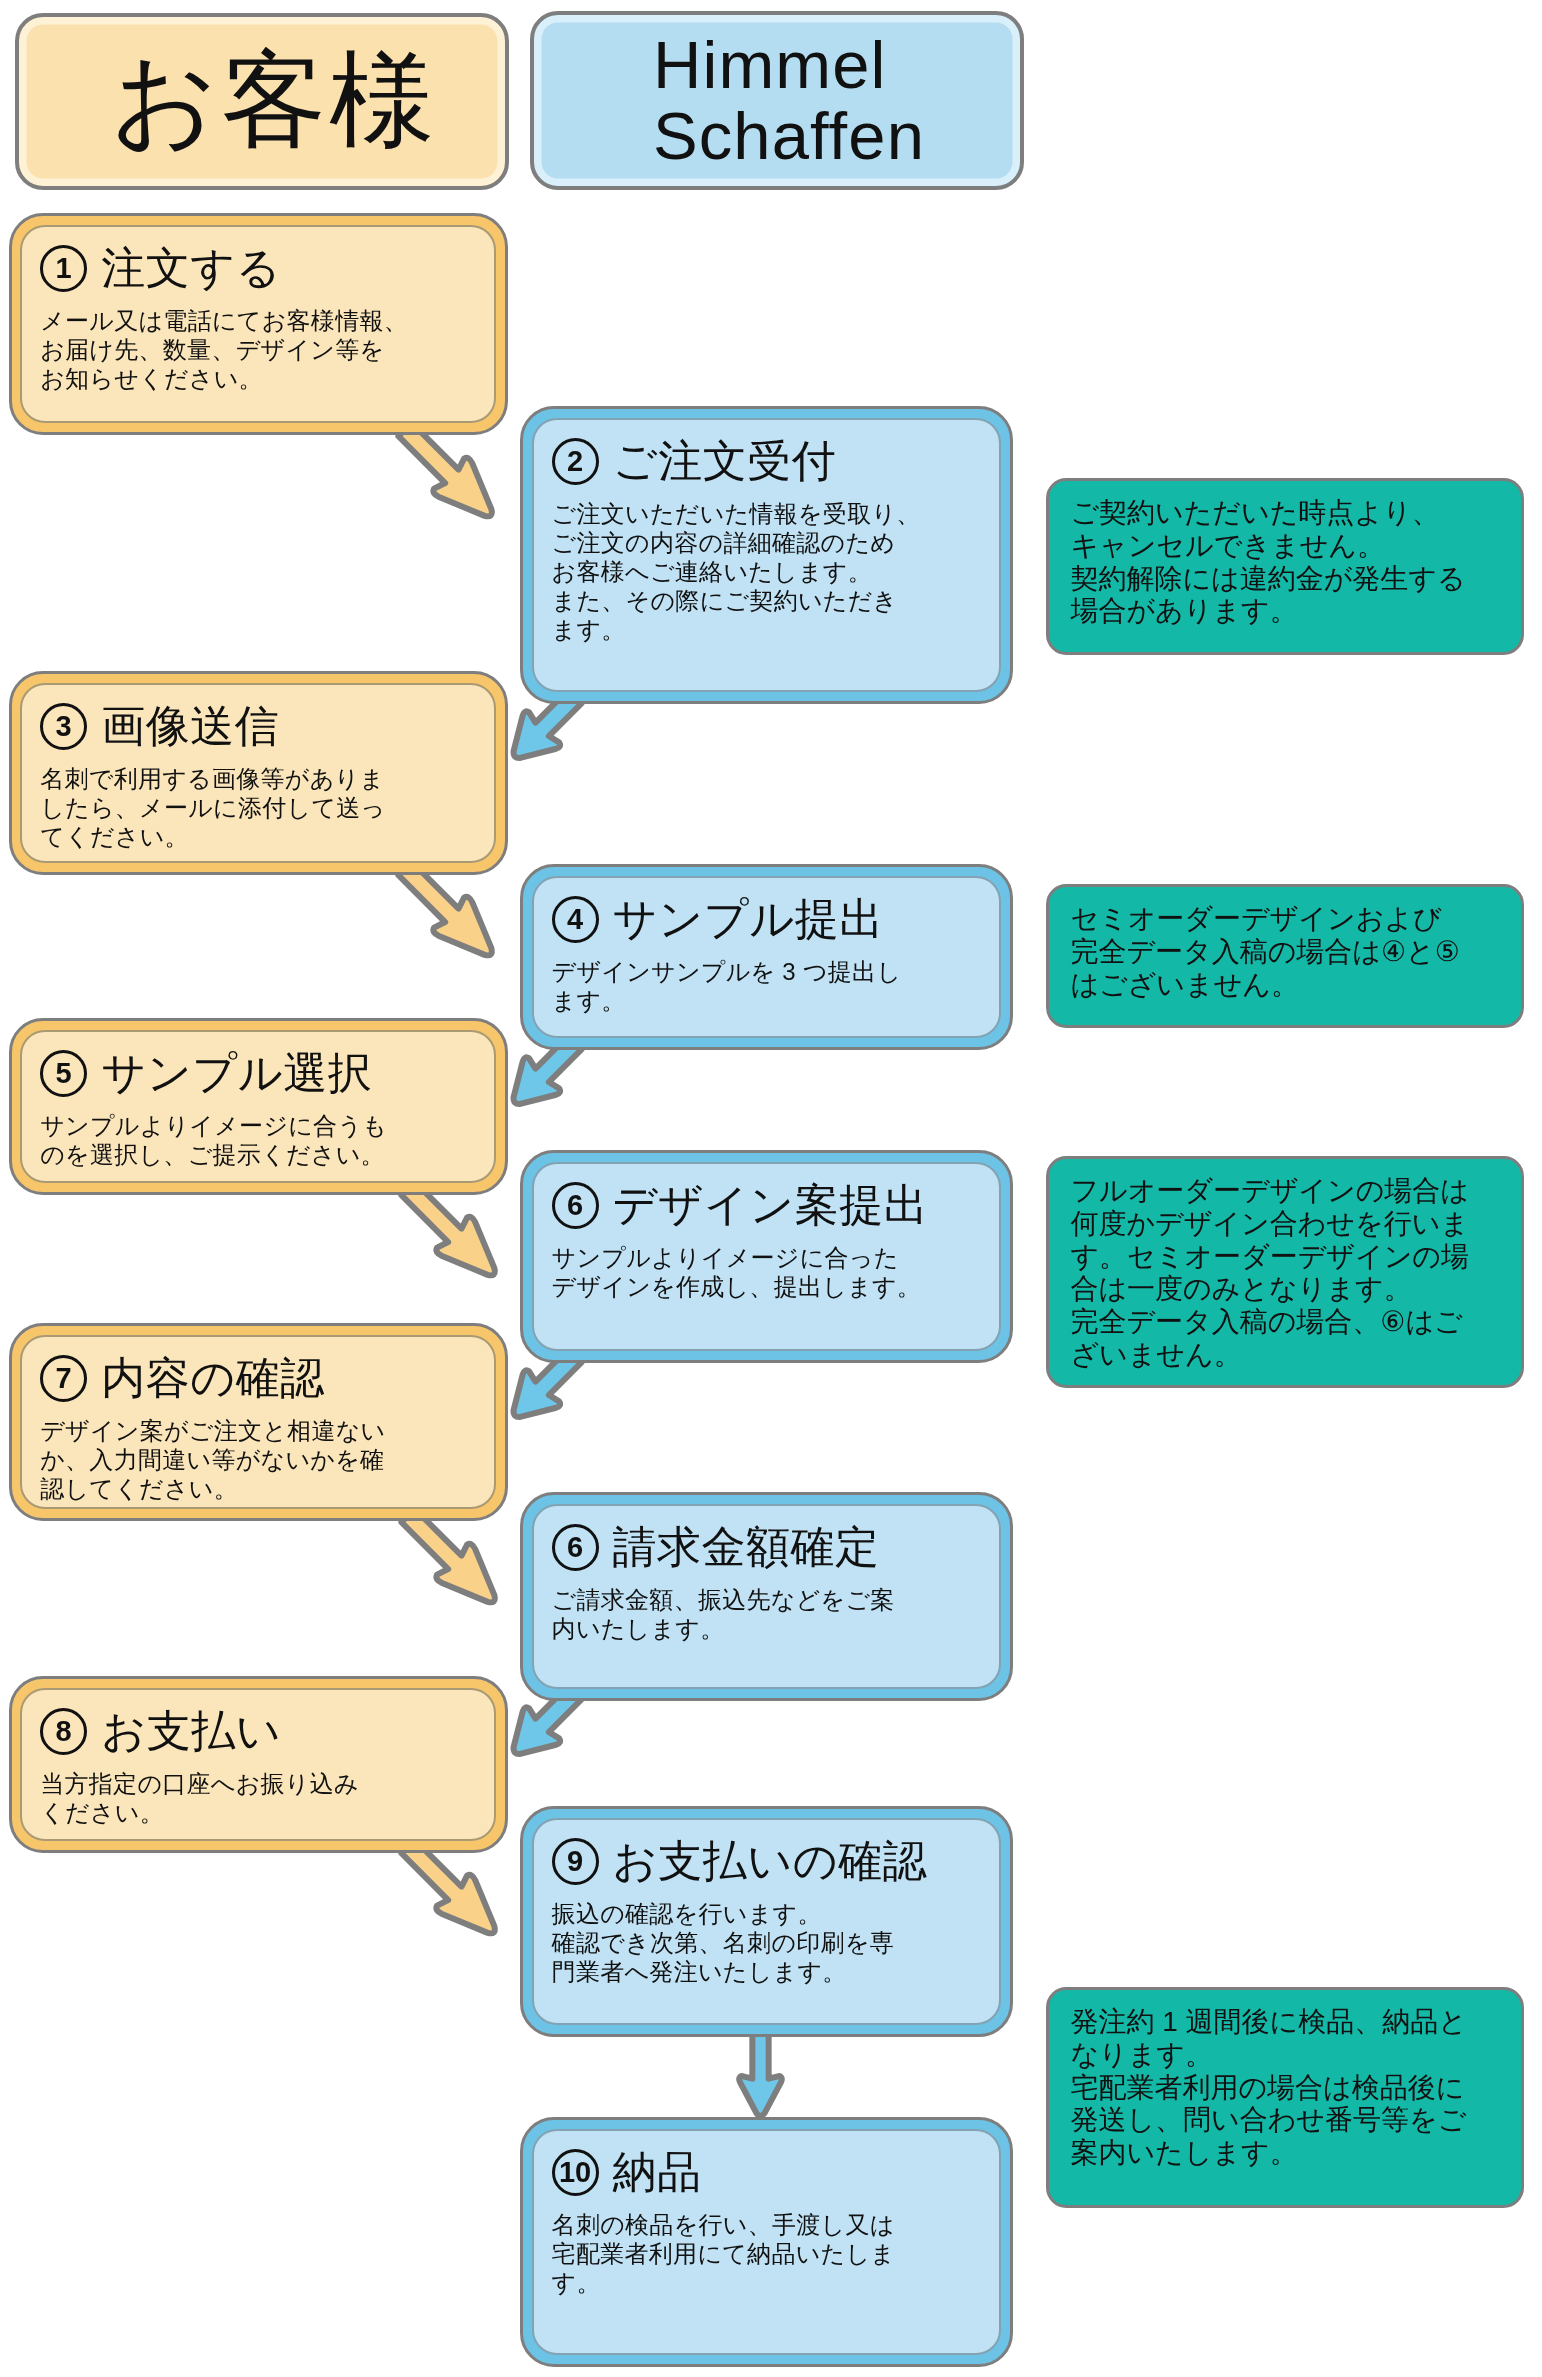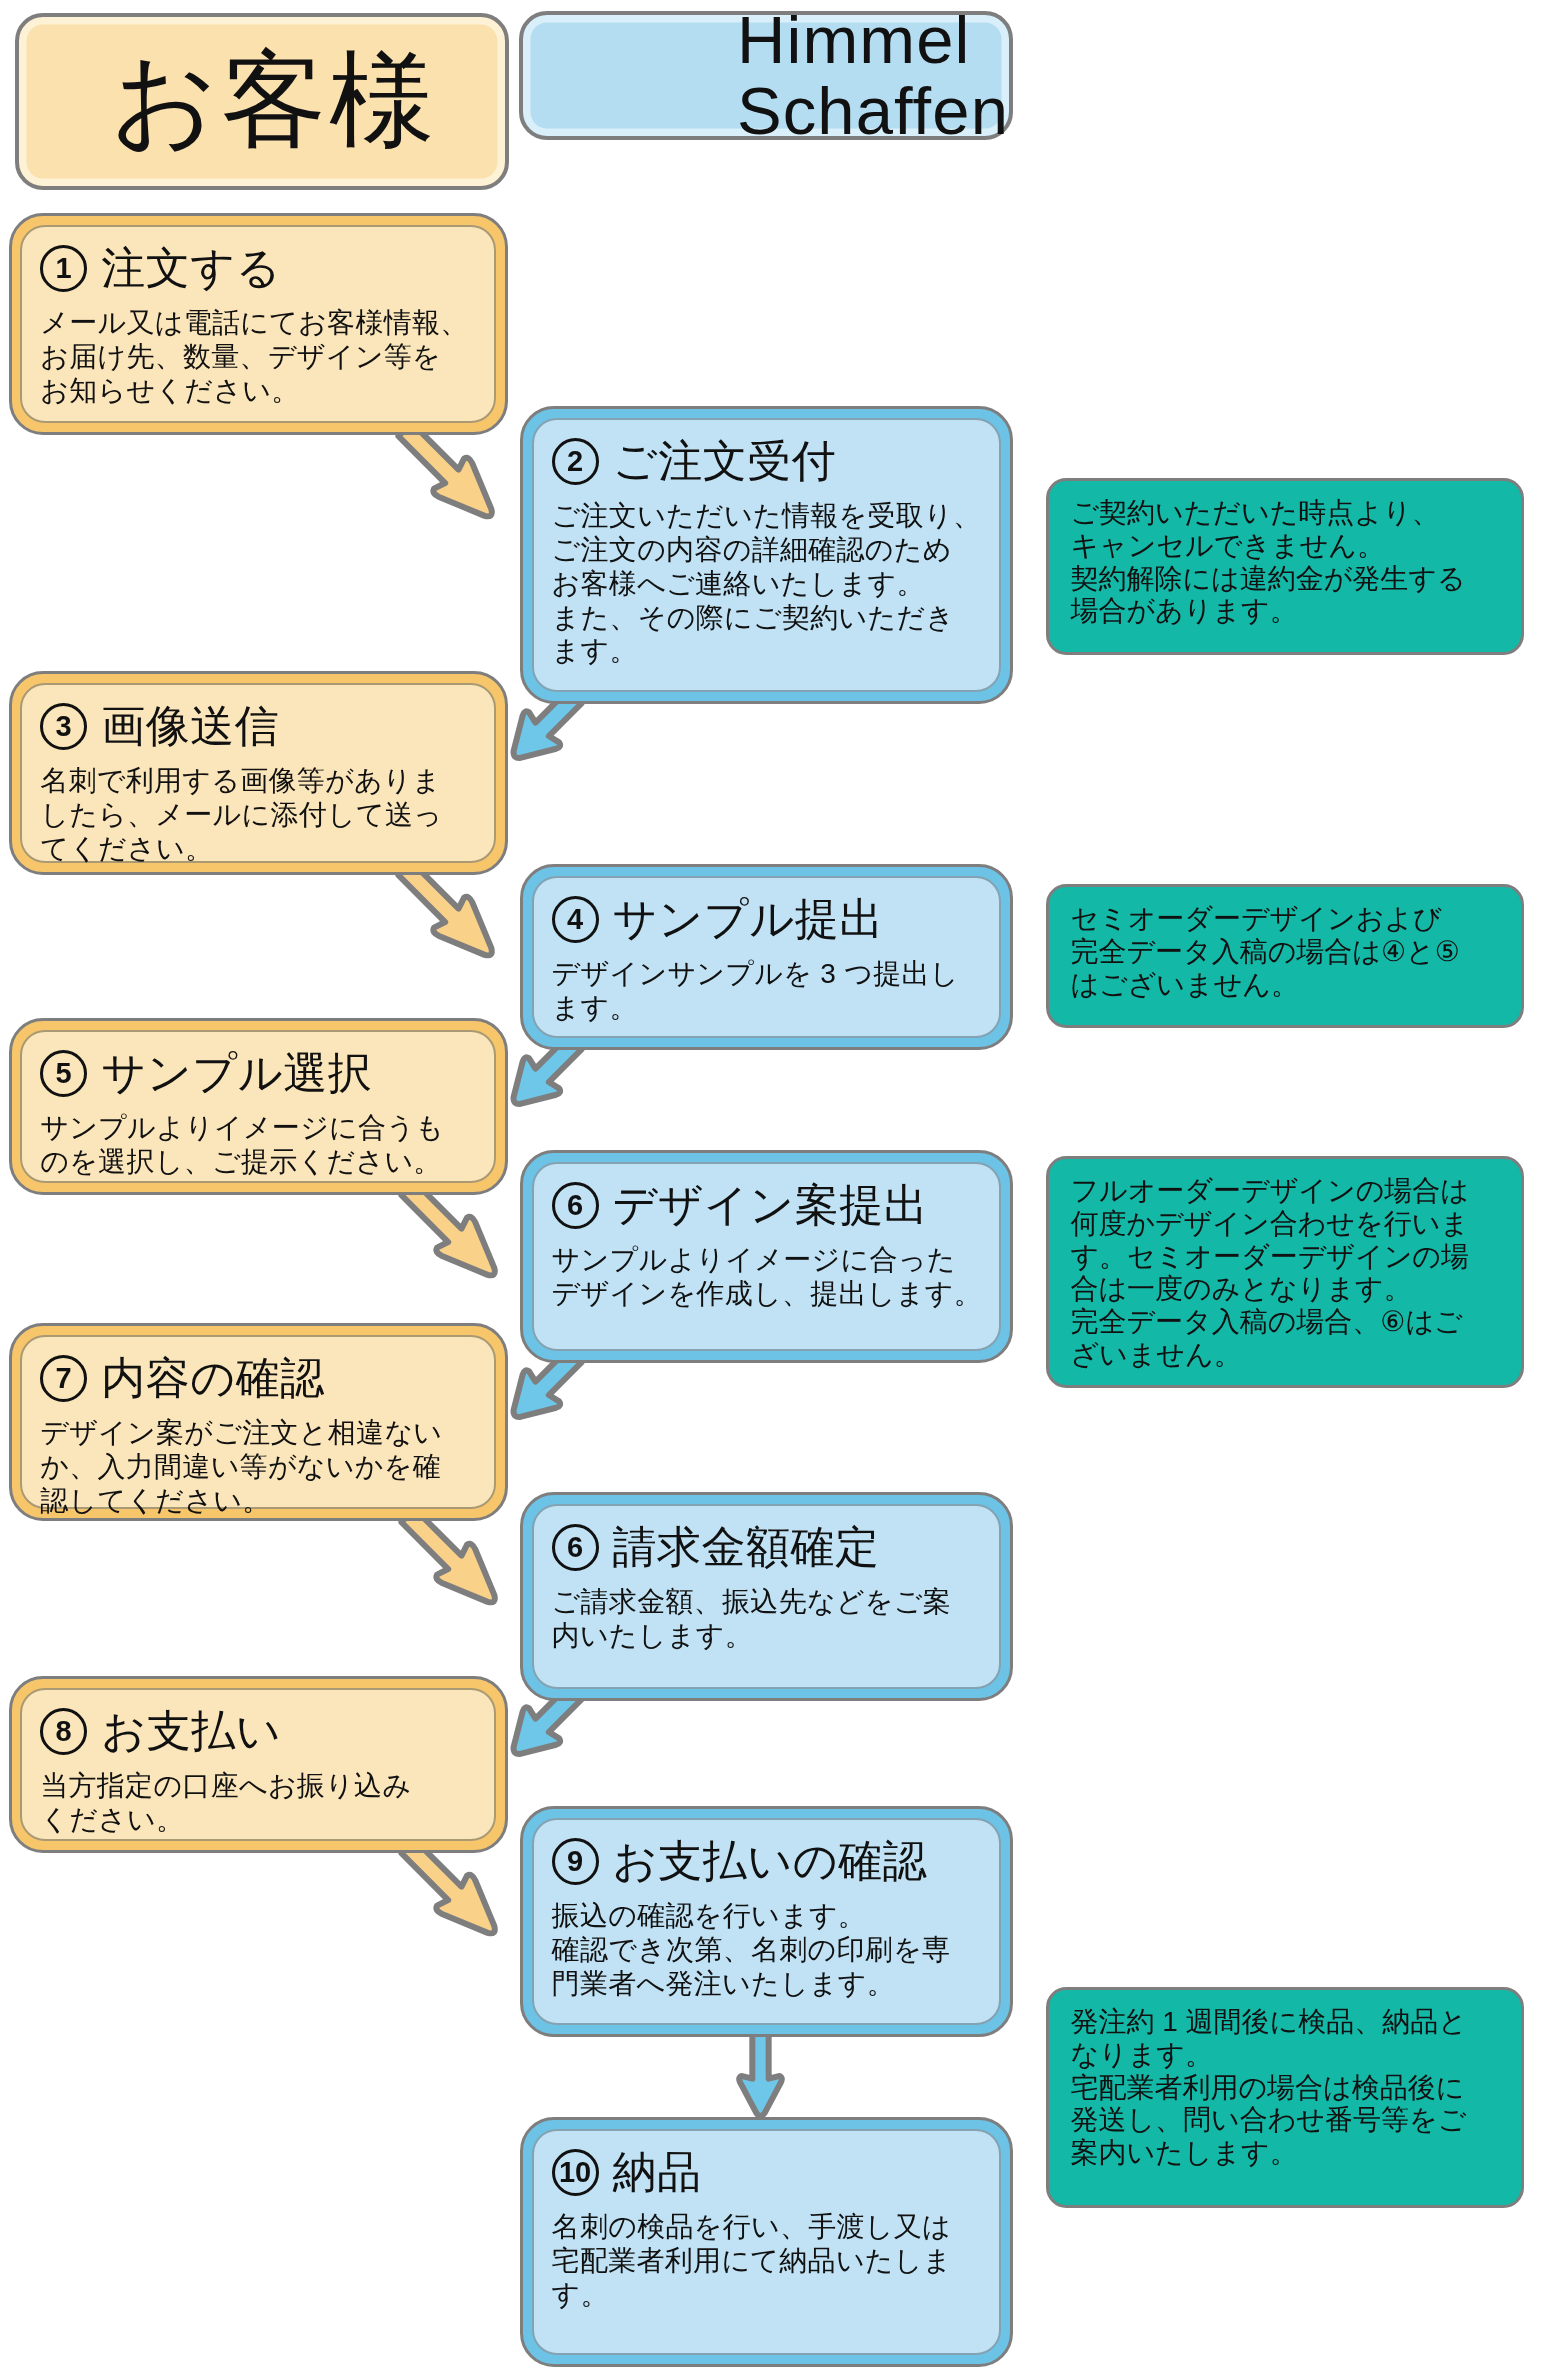--- a/index.html
+++ b/index.html
@@ -13,21 +13,21 @@
   .hdr {
     position:absolute; box-sizing:border-box;
     border:4.3px solid #7e7e7e; border-radius:28px;
     display:flex; align-items:center; justify-content:center;padding-left:24px;
   }
   .hdr.customer { background:#fae1ae; box-shadow:inset 0 0 0 7.5px #fdf2d6; }
   .hdr.company  { background:#b5ddf1; box-shadow:inset 0 0 0 7.5px #d9effa; }
   .hdr .hlabel { font-size:105px; letter-spacing:3.2px; white-space:pre-line; }
   .hdr.company .hlabel { font-size:67px; line-height:1.07; text-align:left; letter-spacing:1.1px; }
   #hdrCustomer { left:15px;  top:13.4px; width:494px; height:177px; }
-  #hdrCompany  { left:519px; top:10.7px; width:494px; height:129px;justify-content:flex-end; }
+  #hdrCompany  { left:530px; top:10.7px; width:494px; height:179px; }
 
   
   .bubble {
     position:absolute; box-sizing:border-box;
     border:3.7px solid #7e7e7e; border-radius:34px; z-index:2;
   }
   .bubble .panel {
     position:absolute; inset:8.6px; box-sizing:border-box;
     border:2.7px solid #8a8a8a; border-radius:25px;
     padding:7.5px 16px 7.5px 18px;
@@ -38,21 +38,21 @@
   .bubble.blue .panel { background:#c0e2f4; border-color:#83a2b2; }
 
   .title-row { display:flex; align-items:center; gap:14px; margin:5.4px 0 7.5px 0; }
   .num {
     flex:0 0 auto; width:47px; height:47px; box-sizing:border-box;
     border:3.7px solid #111; border-radius:50%;
     display:flex; align-items:center; justify-content:center;
     font-size:29px; font-weight:bold;
   }
   .t { font-size:44px; white-space:nowrap; letter-spacing:0.5px; }
-  .body { font-size:28px; line-height:1.21; white-space:pre-line; letter-spacing:0.3px; }
+  .body { font-size:24px; line-height:1.21; white-space:pre-line; letter-spacing:0.3px; }
 
   #s1  { left:8.6px;  top:213px;  width:499px; height:222px; }
   #s2  { left:520px; top:406px;  width:493px; height:298px; }
   #s3  { left:8.6px;  top:671px; width:499px; height:204px; }
   #s4  { left:520px; top:864px; width:493px; height:186px; }
   #s5  { left:8.6px;  top:1018px; width:499px; height:177px; }
   #s6  { left:520px; top:1150px; width:493px; height:213px; }
   #s7  { left:8.6px;  top:1323px; width:499px; height:198px; }
   #s6b { left:520px; top:1492px; width:493px; height:209px; }
   #s8  { left:8.6px;  top:1676px; width:499px; height:177px; }

